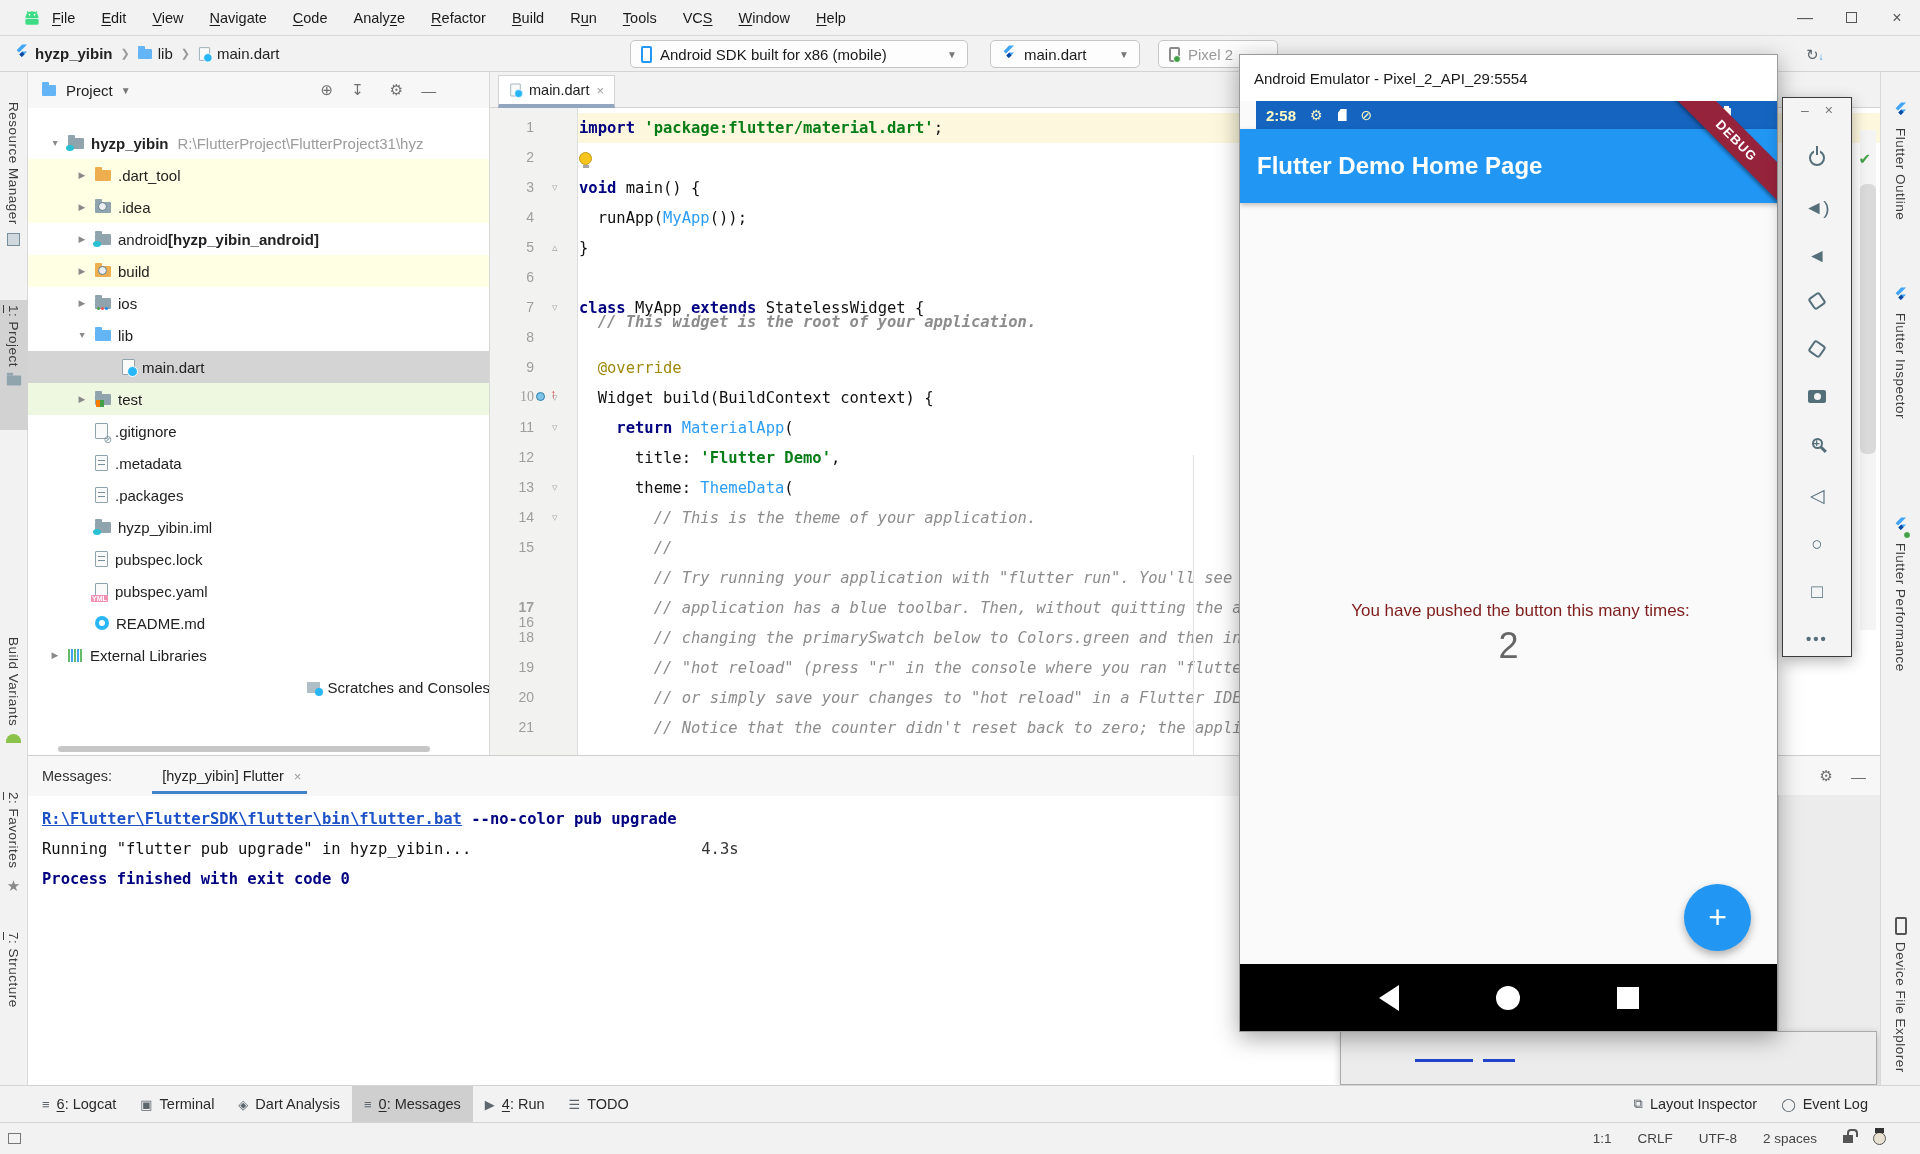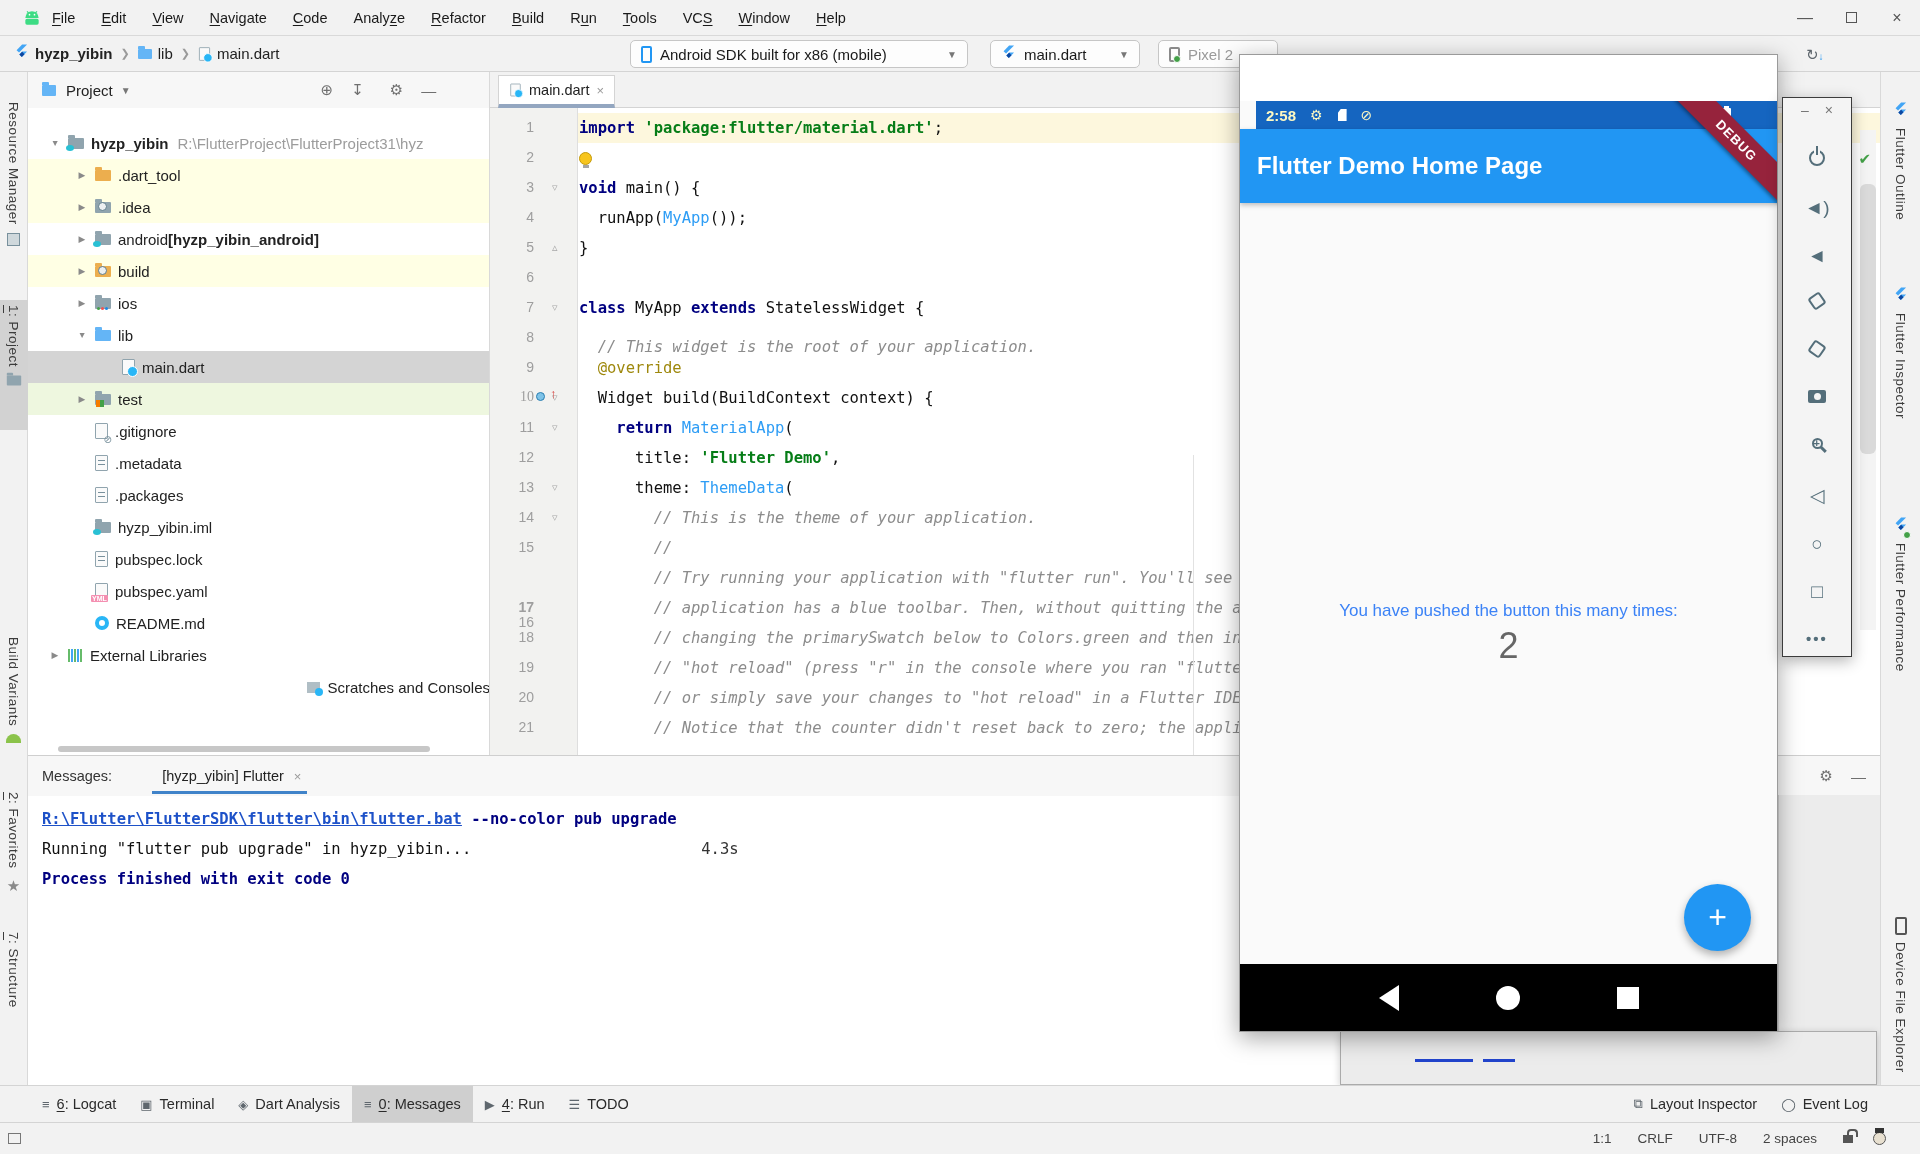--- a/index.html
+++ b/index.html
@@ -98,21 +98,21 @@
   .green-dot{position:absolute;right:-3px;bottom:-3px;width:8px;height:8px;border-radius:50%;background:#43a047;border:1px solid #fff}
   
   #emu-win{left:1239px;top:54px;width:539px;height:978px;background:#fff;border:1px solid #9a9a9a;box-shadow:0 6px 22px rgba(0,0,0,.35)}
   #emu-title{position:absolute;left:14px;top:0;height:46px;display:flex;align-items:center;font-size:15px;color:#1a1a1a}
   #emu-screen{position:absolute;left:0;top:46px;width:537px;height:930px;overflow:hidden;background:#fafafa}
   #emu-status{position:absolute;left:16px;top:0;width:100%;height:28px;background:#1565c0;display:flex;align-items:center;color:#fef9c3}
   #emu-appbar{position:absolute;left:0;top:28px;width:100%;height:74px;background:#2196f3;box-shadow:0 2px 5px rgba(0,0,0,.25);display:flex;align-items:center}
   #emu-apptitle{color:#fff;font-size:24px;font-weight:bold;margin-left:17px}
   #debug-ribbon{position:absolute;right:-52px;top:26px;width:185px;height:27px;background:#96233c;color:#fff;
     transform:rotate(45deg);display:flex;align-items:center;justify-content:center;font-size:13px;font-weight:bold;letter-spacing:1px;box-shadow:0 2px 4px rgba(0,0,0,.4)}
-  #emu-body-text{position:absolute;left:0;top:500px;width:100%;text-align:center;font-size:17px;color:#3b82f6}
+  #emu-body-text{position:absolute;left:12px;top:500px;width:100%;text-align:center;font-size:17px;color:#7f1d1d}
   #emu-counter{position:absolute;left:0;top:524px;width:100%;text-align:center;font-size:36px;color:#666}
   #fab{position:absolute;right:26px;bottom:80px;width:67px;height:67px;border-radius:50%;background:#2196f3;box-shadow:0 4px 8px rgba(0,0,0,.3);display:flex;align-items:center;justify-content:center;color:#fff;font-size:32px;font-weight:300}
   #emu-nav{position:absolute;left:0;bottom:0;width:100%;height:67px;background:#000;display:flex;align-items:center;justify-content:space-around;padding:0 90px}
   .nav-back{width:0;height:0;border-top:13px solid transparent;border-bottom:13px solid transparent;border-right:20px solid #fff}
   .nav-home{width:24px;height:24px;border-radius:50%;background:#fff}
   .nav-sq{width:22px;height:22px;background:#fff}
   .sbar-ic{margin-left:14px;font-size:14px}
   .sd-ic{width:9px;height:12px;background:#fff;clip-path:polygon(35% 0,100% 0,100% 100%,0 100%,0 35%);margin-left:15px}
   .tri-ic{width:0;height:0;border-left:11px solid transparent;border-bottom:11px solid #fff}
   .batt-ic{position:relative;width:9px;height:14px;background:#fff;border-radius:1px}
@@ -353,21 +353,21 @@
     <div class="row-hl" style="top: 41px;"></div>
   <div class="gutter" style="top:36px;height:647px"></div>
   <div id="code">
       <div class="code-line mono" style="top: 41px;"><span class="k">import</span><span class="p"> </span><span class="s">'package:flutter/material.dart'</span><span class="p">;</span></div>
       <div class="code-line mono" style="top: 71px;"><span class="bulb"></span> </div>
       <div class="code-line mono" style="top: 101px;"><span class="k">void</span><span class="p"> main() {</span></div>
       <div class="code-line mono" style="top: 131px;"><span class="p">  runApp(</span><span class="t">MyApp</span><span class="p">());</span></div>
       <div class="code-line mono" style="top: 161px;"><span class="p">}</span></div>
       <div class="code-line mono" style="top: 191px;"></div>
       <div class="code-line mono" style="top: 221px;"><span class="k">class</span><span class="p"> MyApp </span><span class="k">extends</span><span class="p"> StatelessWidget {</span></div>
-      <div class="code-line mono" style="top: 260px;"><span class="c">  // This widget is the root of your application.</span></div>
+      <div class="code-line mono" style="top: 235px; font-weight: bold;"><span class="c">  // This widget is the root of your application.</span></div>
       <div class="code-line mono" style="top: 281px;"><span class="a">  @override</span></div>
       <div class="code-line mono" style="top: 311px;"><span class="p">  Widget build(BuildContext context) {</span></div>
       <div class="code-line mono" style="top: 341px;"><span class="p">    </span><span class="k">return</span><span class="p"> </span><span class="t">MaterialApp</span><span class="p">(</span></div>
       <div class="code-line mono" style="top: 371px;"><span class="p">      title: </span><span class="s">'Flutter Demo'</span><span class="p">,</span></div>
       <div class="code-line mono" style="top: 401px;"><span class="p">      theme: </span><span class="t">ThemeData</span><span class="p">(</span></div>
       <div class="code-line mono" style="top: 431px;"><span class="c">        // This is the theme of your application.</span></div>
       <div class="code-line mono" style="top: 461px;"><span class="c">        //</span></div>
       <div class="code-line mono" style="top: 491px;"><span class="c">        // Try running your application with "flutter run". You'll see the</span></div>
       <div class="code-line mono" style="top: 521px;"><span class="c">        // application has a blue toolbar. Then, without quitting the app, try</span></div>
       <div class="code-line mono" style="top: 551px;"><span class="c">        // changing the primarySwatch below to Colors.green and then invoke</span></div>
@@ -511,20 +511,21 @@
       <span class="sb-item">1:1</span>
       <span class="sb-item">CRLF</span>
       <span class="sb-item">UTF-8</span>
       <span class="sb-item">2 spaces</span>
       <span class="lock-ic"></span>
       <span class="hector"></span>
     </div>
 </div>
 
 <div class="abs" id="emu-win">
+  <div id="emu-title">Android Emulator - Pixel_2_API_29:5554</div>
   <div id="emu-screen">
     <div id="emu-status">
       <span style="margin-left:10px;font-size:15px;font-weight:bold">2:58</span>
       <span class="sbar-ic">⚙</span>
       <span class="sd-ic"></span>
       <span class="sbar-ic">⊘</span>
       <span style="margin-left:auto;display:flex;align-items:center;gap:6px;margin-right:62px">
         <span class="tri-ic"></span>
         <span class="batt-ic"></span>
       </span>

